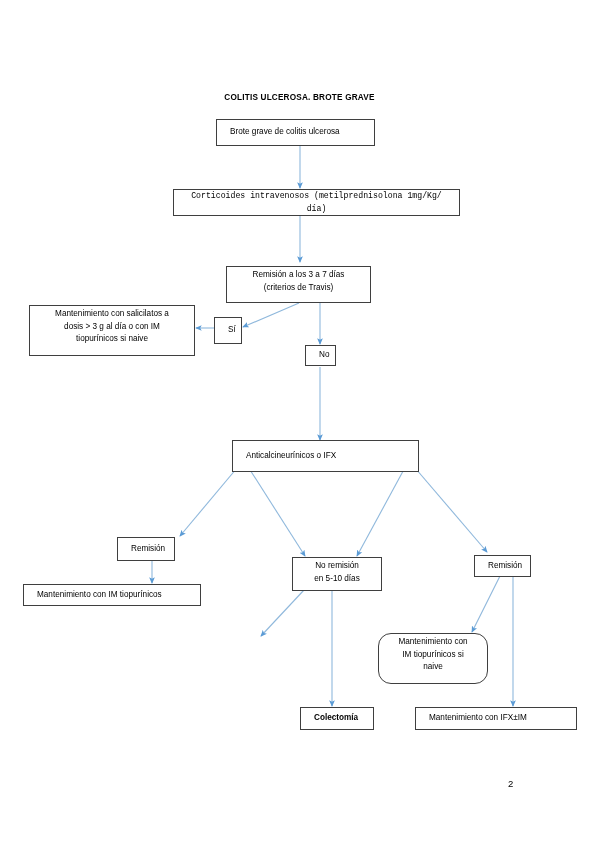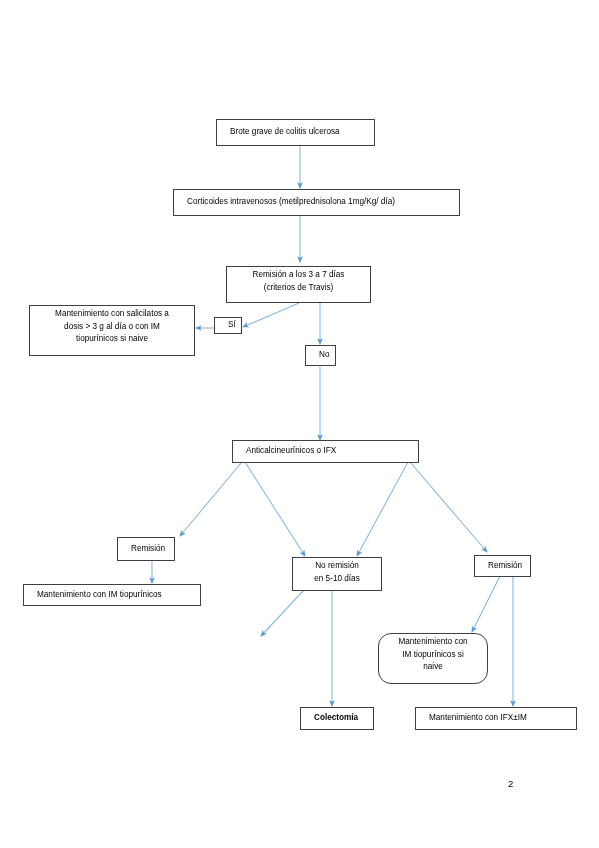--- a/index.html
+++ b/index.html
@@ -98,49 +98,50 @@
       <line x1="304" y1="590" x2="261" y2="636"></line>
 
       <line x1="332" y1="590" x2="332" y2="706"></line>
 
       <line x1="500" y1="576" x2="472" y2="632"></line>
 
       <line x1="513" y1="576" x2="513" y2="706"></line>
     </g>
   </svg>
 
+  <div id="diagram-title">COLITIS ULCEROSA. BROTE GRAVE</div>
 
   <div class="node" style="left:216px; top:119px; width:159px; height:27px;">
     <span>Brote grave de colitis ulcerosa</span>
   </div>
 
-  <div class="node" style="left:173px; top:189px; width:287px; height:27px;">
+  <div class="node" style="left:173px; top:189px; width:287px; height:27px;font-family:Liberation Mono, monospace;">
     <span>Corticoides intravenosos (metilprednisolona 1mg/Kg/ día)</span>
   </div>
 
   <div class="node" style="left:226px; top:266px; width:145px; height:37px; flex-direction:column;">
     <span>Remisión a los 3 a 7 días</span>
     <span>(criterios de Travis)</span>
   </div>
 
-  <div class="node" style="left:214px; top:317px; width:27px; height:17px;">
+  <div class="node" style="left:214px; top:317px; width:27px; height:27px;">
     <span>Sí</span>
   </div>
 
   <div class="node" style="left:305px; top:345px; width:31px; height:21px;">
     <span>No</span>
   </div>
 
   <div class="node" style="left:29px; top:305px; width:166px; height:51px; flex-direction:column;">
     <span>Mantenimiento con salicilatos a</span>
     <span>dosis &gt; 3 g al día o con IM</span>
     <span>tiopurínicos si naive</span>
   </div>
 
-  <div class="node" style="left:232px; top:440px; width:187px; height:23px;">
+  <div class="node" style="left:232px; top:440px; width:187px; height:32px;">
     <span>Anticalcineurínicos o IFX</span>
   </div>
 
   <div class="node" style="left:117px; top:537px; width:58px; height:24px;">
     <span>Remisión</span>
   </div>
 
   <div class="node" style="left:292px; top:557px; width:90px; height:34px; flex-direction:column;">
     <span>No remisión</span>
     <span>en 5-10 días</span>

